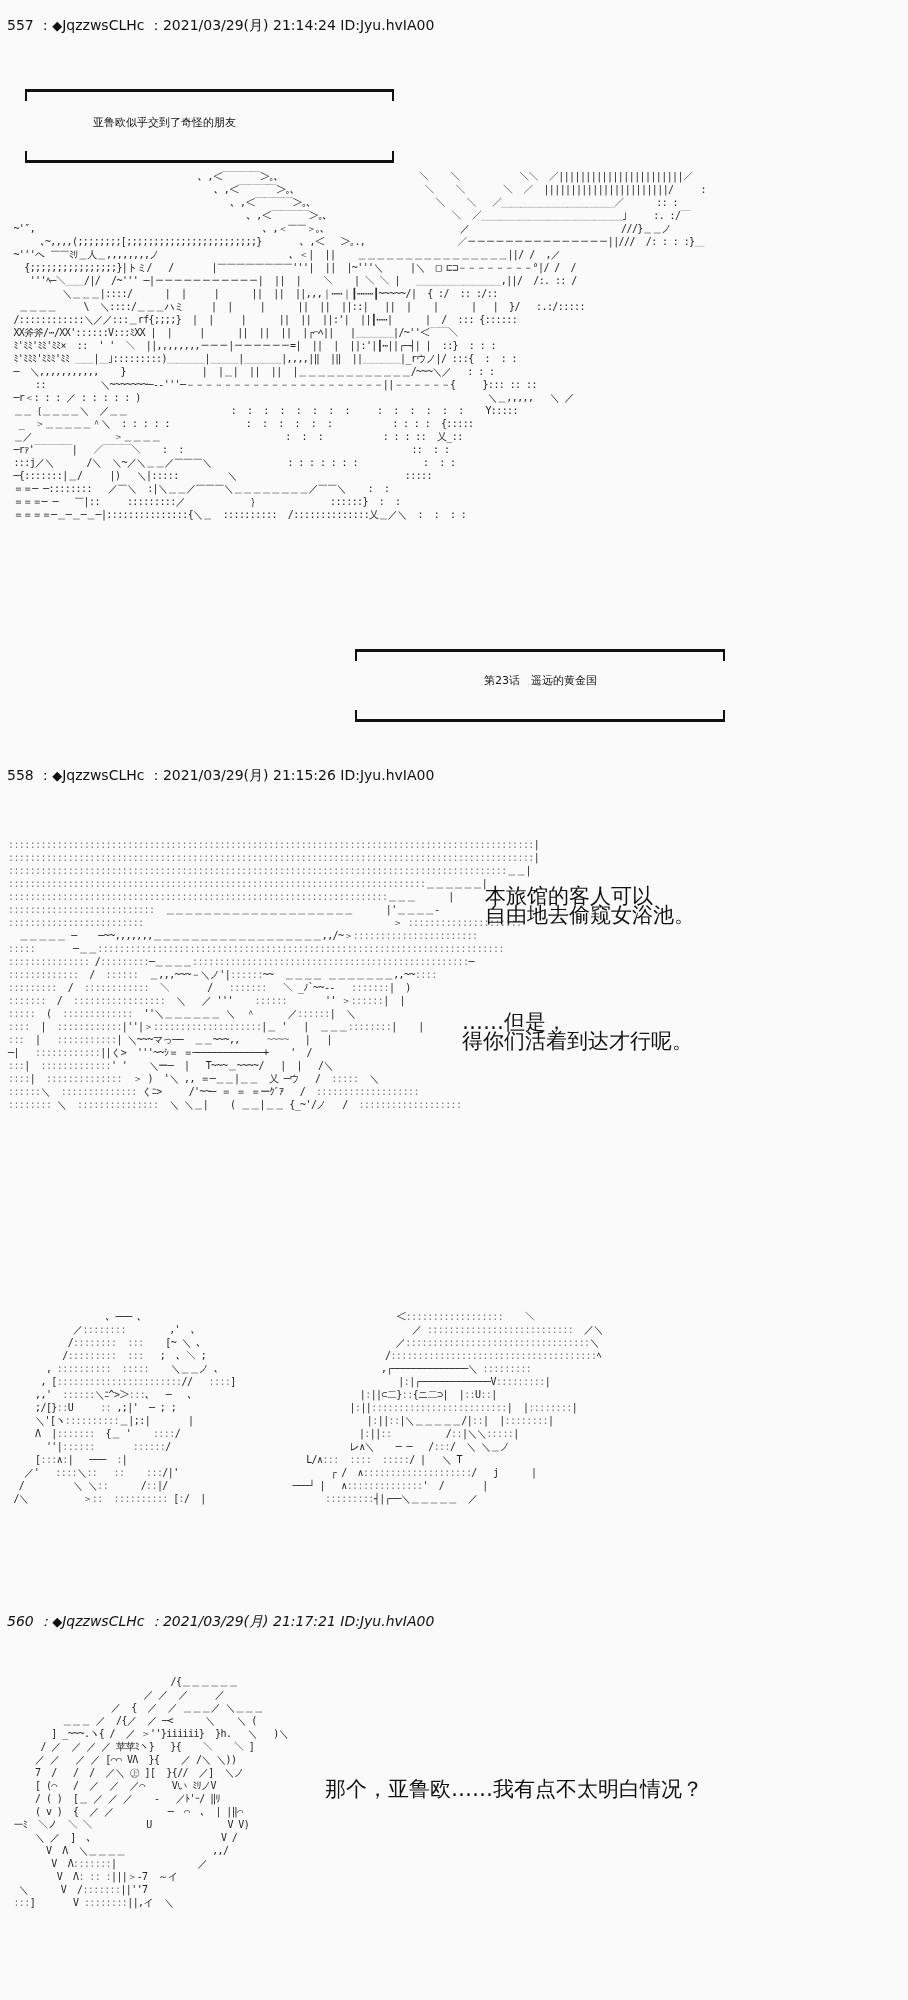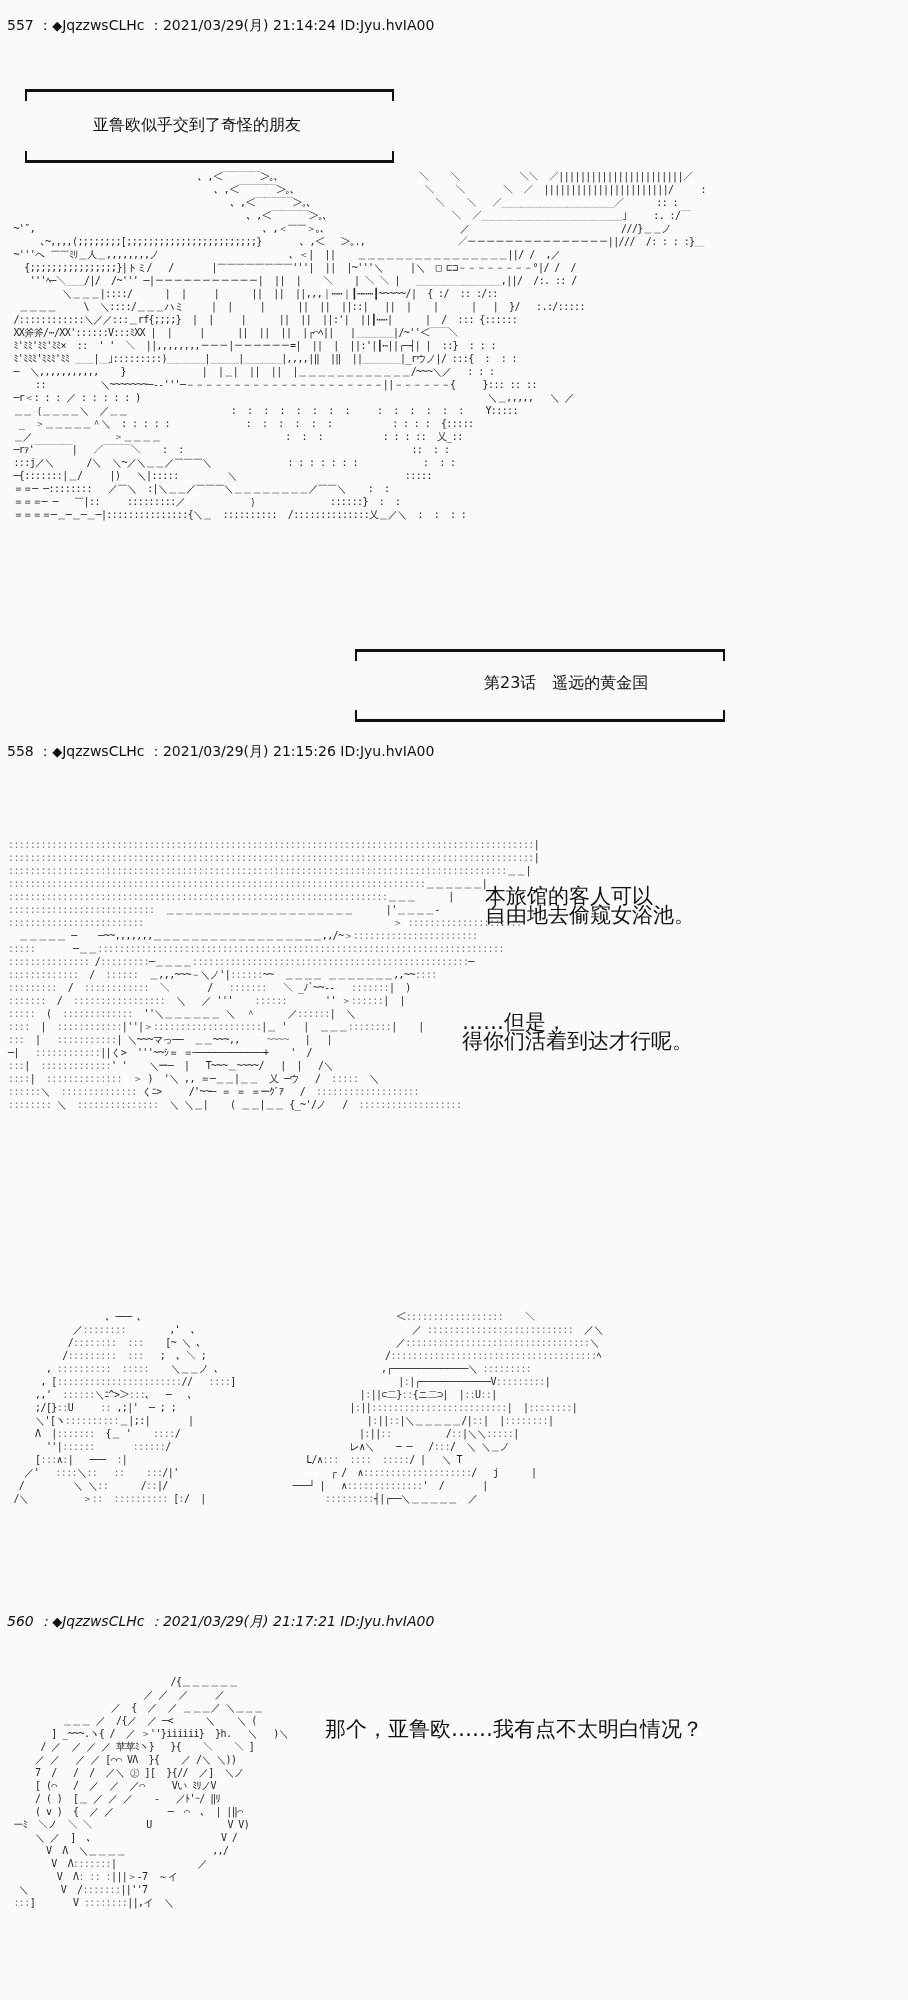--- a/index.html
+++ b/index.html
@@ -25,21 +25,21 @@
     .caption-box::before, .caption-box::after {
       content: ""; position: absolute; top: -3px; bottom: -3px; width: 3px;
       background: transparent;
     }
     .caption-box .tick { position: absolute; width: 2px; height: 9px; background: #111; }
     .caption-box .tl { left: 0; top: 0; }
     .caption-box .tr { right: 0; top: 0; }
     .caption-box .bl { left: 0; bottom: 0; }
     .caption-box .br { right: 0; bottom: 0; }
     .caption-text {
-      position: absolute; font-size: 16px; white-space: nowrap; color: #111;
+      position: absolute; font-size: 11px; white-space: nowrap; color: #111;
     }
     .speech {
       position: absolute; font-size: 21px; line-height: 19px; white-space: pre; color: #111;
     }
   </style>
 </head>
 <body>
 
 <div class="post-header" style="top:15px;">
   <span>557</span>
@@ -87,21 +87,21 @@
 </pre>
 
 <div class="caption-box" style="left:355px; top:649px; width:370px; height:67px;">
   <span class="tick tl"></span>
     <span class="tick tr"></span>
     <span class="tick bl"></span>
     <span class="tick br"></span>
 </div>
 <div class="caption-text" style="left:484px; top:673px;">第23话　遥远的黄金国</div>
 
-<div class="post-header" style="top:741px;">
+<div class="post-header" style="top:765px;">
   <span>558</span>
   <span>：</span><span class="diamond">◆</span><span>JqzzwsCLHc</span>
   <span>：</span><span>2021/03/29(月)</span>
   <span>21:15:26</span>
   <span>ID:Jyu.hvIA00</span>
 </div>
 
 <pre class="aa" style="left:8px; top:838px;"><span class="dots">:::::::::::::::::::::::::::::::::::::::::::::::::::::::::::::::::::::::::::::::::::::::::::::::::</span>|
 <span class="dots">:::::::::::::::::::::::::::::::::::::::::::::::::::::::::::::::::::::::::::::::::::::::::::::::::</span>|
 <span class="dots">::::::::::::::::::::::::::::::::::::::::::::::::::::::::::::::::::::::::::::::::::::::::::::</span>＿＿|
@@ -168,13 +168,13 @@
      ( v )  {  ／ ／          ─  ⌒  ､  | |‖⌒
  ーﾐ  ＼ノ  ＼ ＼          U              V V)
      ＼ ／  ]  ､                        V /
        V  Λ  ＼＿＿＿＿                ,,/
         V  Λ<span class="dots">:::::::</span>|               ／
          V  Λ<span class="dots">: :: :</span>|||＞-7  ～イ
   ＼      V  /<span class="dots">:::::::</span>||''7
  <span class="dots">:::</span>]       V <span class="dots">::::::::</span>||,イ  ＼
 </pre>
 
-<div class="speech" style="left:325px; top:1720px;">那个，亚鲁欧……我有点不太明白情况？</div>
+<div class="speech" style="left:325px; top:1780px;">那个，亚鲁欧……我有点不太明白情况？</div>
 
 </body></html>

